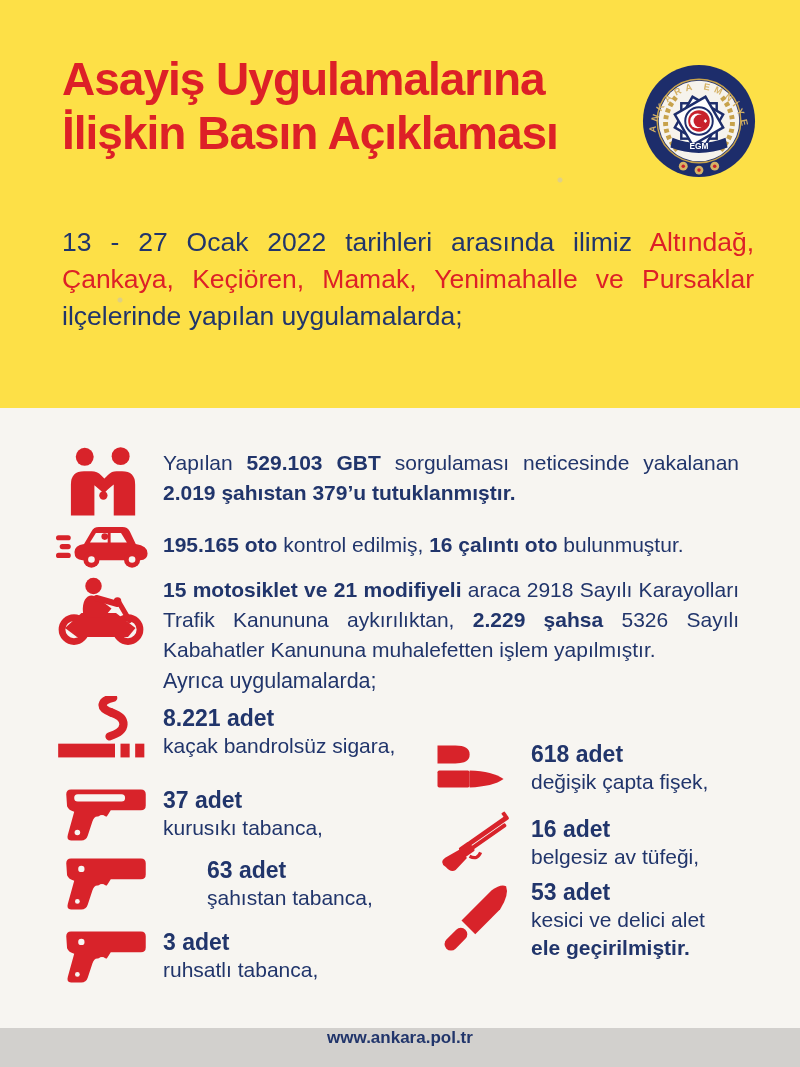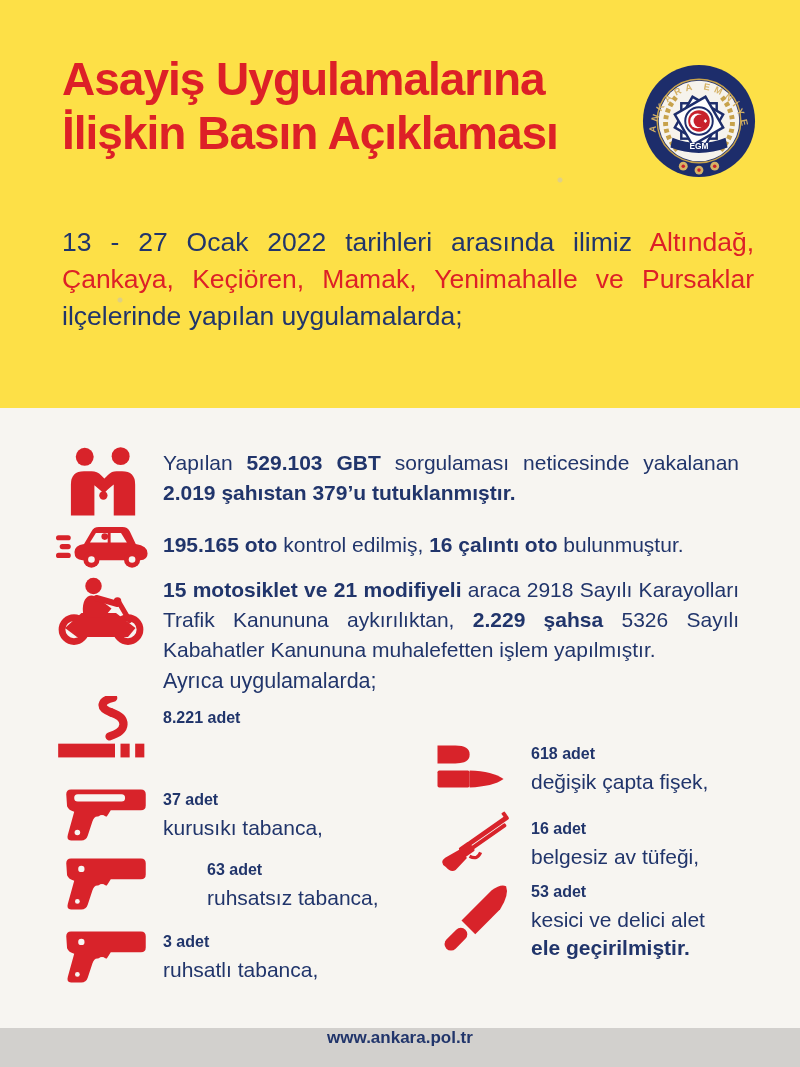--- a/index.html
+++ b/index.html
@@ -51,21 +51,21 @@
 
   .row-text {
     position:absolute; left:163px; width:576px;
     font-size:21px; line-height:30px; color:#21356b; text-align:justify;
   }
   .row-text.single { text-align:left; }
 
   .more-label { position:absolute; left:163px; top:669px; font-size:21.5px; font-weight:normal; color:#21356b; }
 
   .seize-text { position:absolute; color:#21356b; }
-  .seize-text .count { font-size:16px; font-weight:bold; line-height:28px; display:block; }
+  .seize-text .count { font-size:23px; font-weight:bold; line-height:28px; display:block; }
   .seize-text .desc  { font-size:21px; line-height:28px; display:block; }
   .seize-text .desc-bold { font-size:21px; line-height:28px; font-weight:bold; display:block; }
 </style>
 </head>
 <body>
 
 <div class="page">
 
   <h1 class="title">
     <span>Asayiş Uygulamalarına</span><br>
@@ -176,20 +176,21 @@
         <rect x="0" y="52" width="62" height="15"></rect>
         <rect x="68" y="52" width="10" height="15"></rect>
         <rect x="84" y="52" width="10" height="15"></rect>
       </g>
       <path class="ic-stroke" d="M56 44 C76 38 76 24 58 18" stroke-width="9" stroke-linecap="round"></path>
       <path class="ic-stroke" d="M58 18 C44 13 46 5 60 2" stroke-width="9" stroke-linecap="round"></path>
     </svg>
   </div>
   <div class="seize-text" style="left:163px;top:704px;width:300px;">
     <span class="count">8.221 adet</span>
+    <span class="desc">kaçak bandrolsüz sigara,</span>
   </div>
 
   <div class="icon-box" style="left:60px;top:784px;width:92px;height:62px;">
     <svg viewBox="0 0 112 78">
       <path class="ic" d="M6 13 Q6 7 12 7 H100 Q106 7 106 13 V27 Q106 33 100 33 H62 L57 41 H45 Q41 41 39 47 L33 65 Q31 71 25 71 H12 Q6 71 8 64 L16 35 Q9 33 7 28 Z"></path>
       <rect class="ic-bg" x="16" y="13" width="64" height="9" rx="4.5"></rect>
       <circle class="ic-bg" cx="51" cy="45" r="6"></circle>
       <circle class="ic-bg" cx="20" cy="61" r="3.5"></circle>
     </svg>
   </div>
@@ -201,21 +202,21 @@
   <div class="icon-box" style="left:60px;top:853px;width:92px;height:62px;">
     <svg viewBox="0 0 112 78">
       <path class="ic" d="M6 13 Q6 7 12 7 H100 Q106 7 106 13 V27 Q106 33 100 33 H62 L57 41 H45 Q41 41 39 47 L33 65 Q31 71 25 71 H12 Q6 71 8 64 L16 35 Q9 33 7 28 Z"></path>
       <circle class="ic-bg" cx="51" cy="45" r="6"></circle>
       <circle class="ic-bg" cx="25" cy="20" r="4"></circle>
       <circle class="ic-bg" cx="20" cy="61" r="3"></circle>
     </svg>
   </div>
   <div class="seize-text" style="left:163px;top:856px;width:300px;margin-left:44px;">
     <span class="count">63 adet</span>
-    <span class="desc">ruhsatsız tabanca,</span>
+    <span class="desc">şahıstan tabanca,</span>
   </div>
 
   <div class="icon-box" style="left:60px;top:926px;width:92px;height:62px;">
     <svg viewBox="0 0 112 78">
       <path class="ic" d="M6 13 Q6 7 12 7 H100 Q106 7 106 13 V27 Q106 33 100 33 H62 L57 41 H45 Q41 41 39 47 L33 65 Q31 71 25 71 H12 Q6 71 8 64 L16 35 Q9 33 7 28 Z"></path>
       <circle class="ic-bg" cx="51" cy="45" r="6"></circle>
       <circle class="ic-bg" cx="25" cy="20" r="4"></circle>
       <circle class="ic-bg" cx="20" cy="61" r="3"></circle>
     </svg>
   </div>

